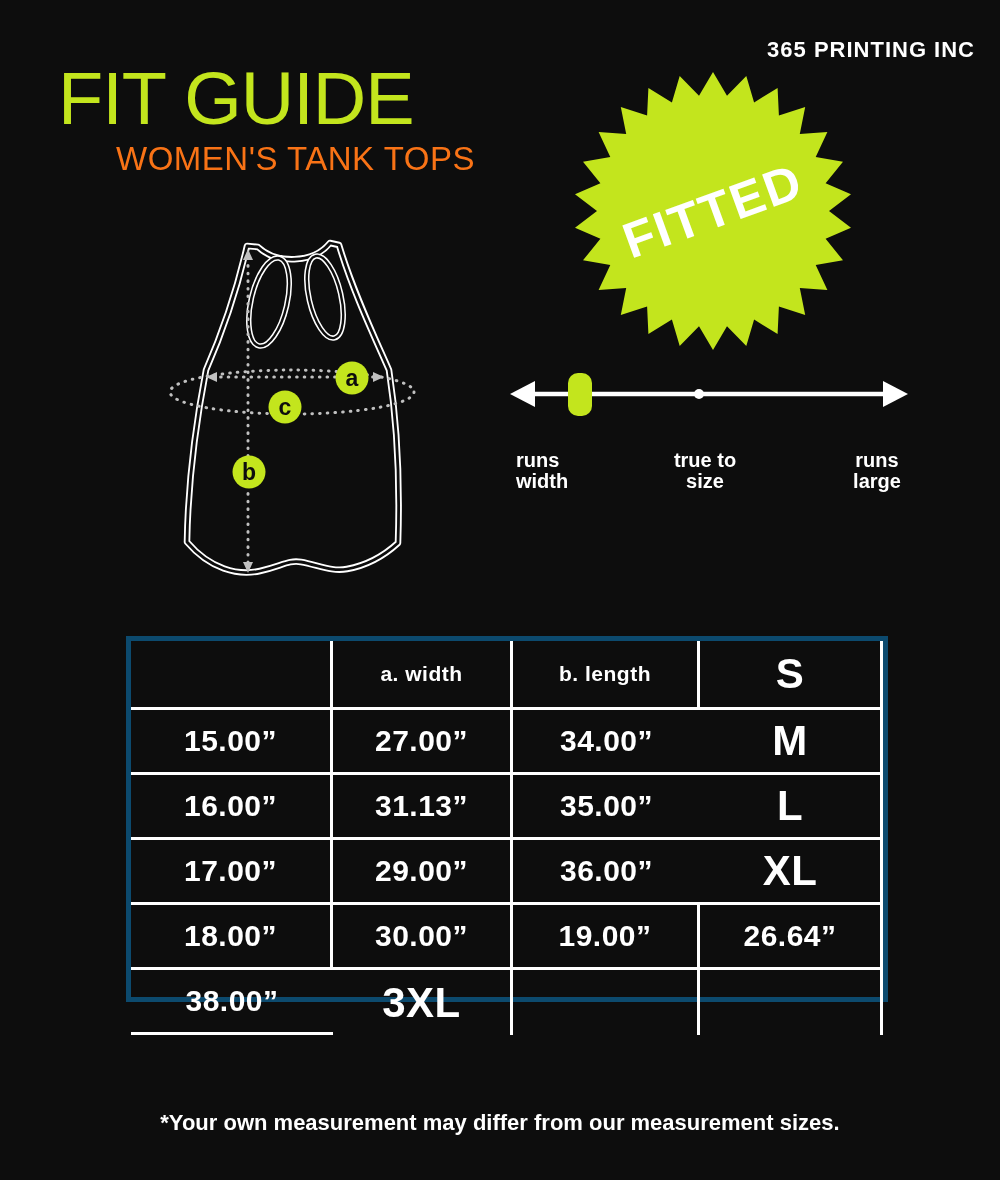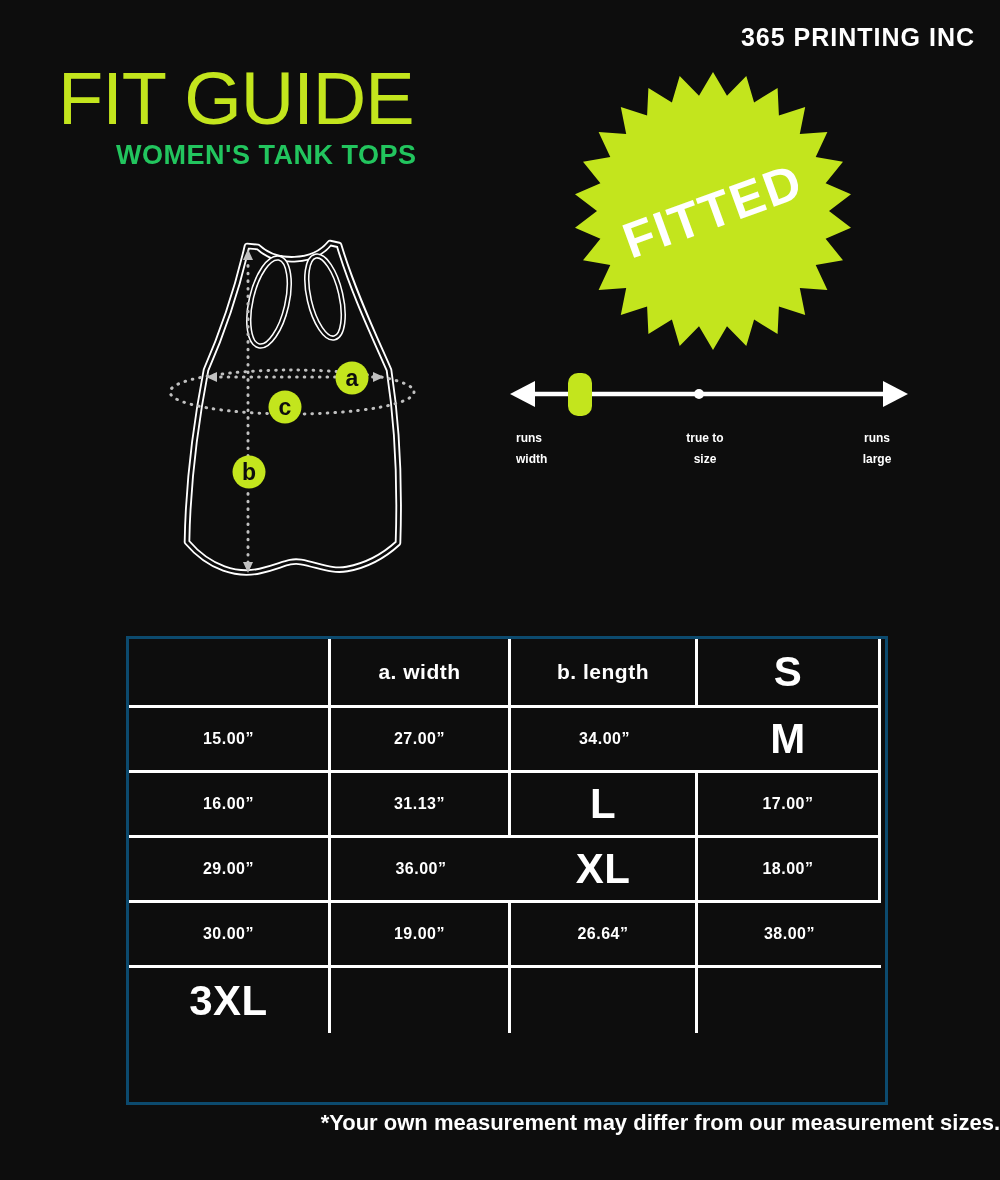--- a/index.html
+++ b/index.html
@@ -9,80 +9,80 @@
     position: relative;
     width: 1000px;
     height: 1180px;
     background: #0d0d0d;
     overflow: hidden;
   }
   .abs { position: absolute; }
 
   
   .brand {
-    top: 23px; right: 25px;
-    color: #fff; font-weight: bold; font-size: 25px;
+    top: 37px; right: 25px;
+    color: #fff; font-weight: bold; font-size: 22px;
     letter-spacing: 1px;
   }
   .title {
     top: 56px; left: 58px;
     color: #c3e51d; font-weight: normal; font-size: 74px;
     letter-spacing: -1px;
   }
   .subtitle {
     top: 140px; left: 116px;
-    color: #22c55e; font-weight: bold; font-size: 27px;
+    color: #f97316; font-weight: normal; font-size: 33px;
     letter-spacing: 0.5px;
   }
 
   
   .badge-wrap { top: 71px; left: 573px; width: 280px; height: 280px; }
   .badge-wrap svg { position: absolute; top: 0; left: 0; }
   .badge-label {
     position: absolute; top: 0; left: 0; width: 100%; height: 100%;
     display: flex; align-items: center; justify-content: center;
     transform: rotate(-20deg);
     color: #fff; font-weight: bold; font-size: 50px; letter-spacing: 2px;
   }
 
   
   .tank-wrap { top: 225px; left: 150px; width: 290px; height: 370px; }
 
   
   .scale-wrap { top: 350px; left: 495px; width: 430px; height: 80px; }
   .scale-label {
-    color: #fff; font-weight: bold; font-size: 12px; line-height: 21px;
-    top: 428px;
+    color: #fff; font-weight: bold; font-size: 20px; line-height: 21px;
+    top: 450px;
   }
   .scale-label.l1 { left: 516px; text-align: left; }
   .scale-label.l2 { left: 705px; transform: translateX(-50%); text-align: center; }
   .scale-label.l3 { left: 877px; transform: translateX(-50%); text-align: center; }
 
   
   .size-table {
-    top: 636px; left: 126px; width: 762px; height: 469px;
-    border: 3px solid #0c4a6e;
+    top: 636px; left: 126px; width: 762px; height: 366px;
+    border: 5px solid #0c4a6e;
     display: grid;
     grid-template-columns: 202px 180px 187px 183px;
     grid-template-rows: 69px repeat(6, 65px);
     background: #0d0d0d;
   }
   .cell {
     display: flex; align-items: center; justify-content: center;
     color: #fff; font-weight: bold;
   }
   .cell.br { border-right: 3px solid #fff; }
   .cell.bb { border-bottom: 3px solid #fff; }
   .cell.head { font-size: 21px; letter-spacing: 0.5px; }
   .cell.size { font-size: 42px; letter-spacing: 0.5px; }
-  .cell.val  { font-size: 16px; letter-spacing: 0.5px; }
+  .cell.val  { font-size: 30px; letter-spacing: 0.5px; }
 
   .footnote {
     top: 1110px; left: 0; width: 100%;
-    text-align: right;
+    text-align: center;
     color: #fff; font-weight: bold; font-size: 22px;
   }
 </style>
 </head>
 <body>
 
 <div id="canvas">
 
   <div class="abs brand">365 PRINTING INC</div>
 
@@ -179,20 +179,21 @@
     <div class="cell head br bb">b. length</div>
 
     <div class="cell size br bb">S</div>
     <div class="cell val br bb">15.00”</div>
     <div class="cell val br bb">27.00”</div>
     <div class="cell val bb">34.00”</div>
 
     <div class="cell size br bb">M</div>
     <div class="cell val br bb">16.00”</div>
     <div class="cell val br bb">31.13”</div>
+    <div class="cell val bb">35.00”</div>
 
     <div class="cell size br bb">L</div>
     <div class="cell val br bb">17.00”</div>
     <div class="cell val br bb">29.00”</div>
     <div class="cell val bb">36.00”</div>
 
     <div class="cell size br bb">XL</div>
     <div class="cell val br bb">18.00”</div>
     <div class="cell val br bb">30.00”</div>
 

